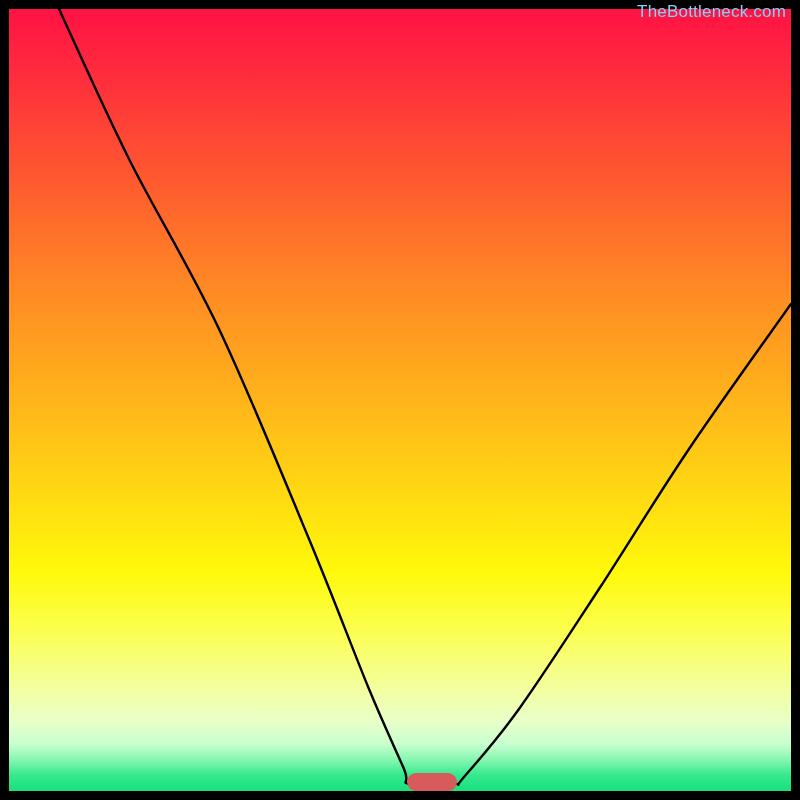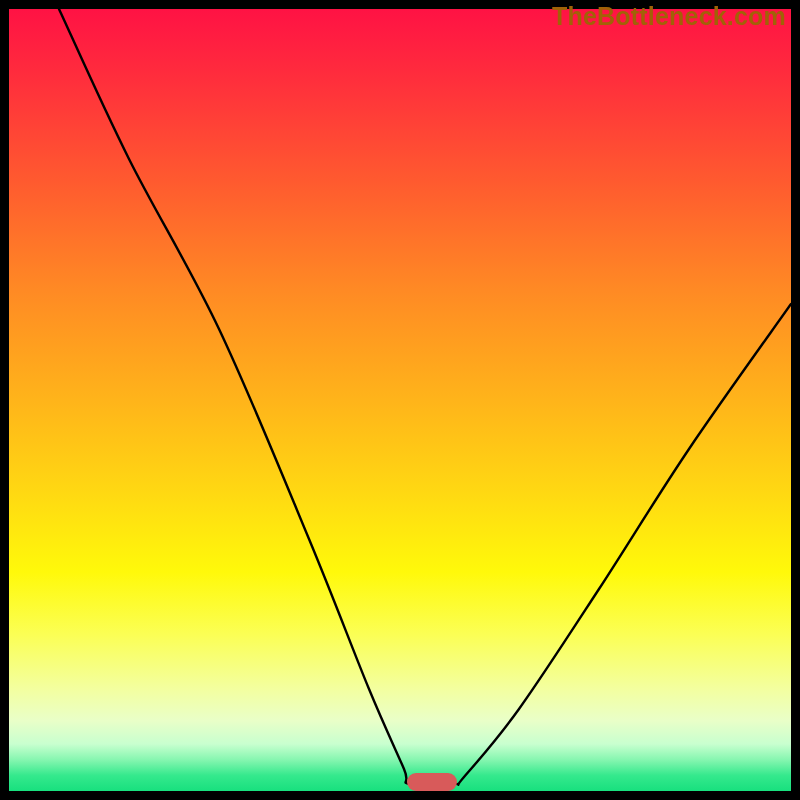--- a/index.html
+++ b/index.html
@@ -47,24 +47,24 @@
   }
   .marker {
     position: absolute;
     background: #d85a5a;
     border-radius: 9px;
   }
   .watermark {
     position: absolute;
     top: 2px;
     right: 14px;
-    color: #a16207;
-    font-size: 25px;
+    color: #7dd3fc;
+    font-size: 17px;
     letter-spacing: 0.2px;
-    font-weight: 700;
+    font-weight: 400;
     user-select: none;
   }
   svg.curve {
     position: absolute;
     inset: 0;
   }
 </style>
 </head>
 <body>
 

